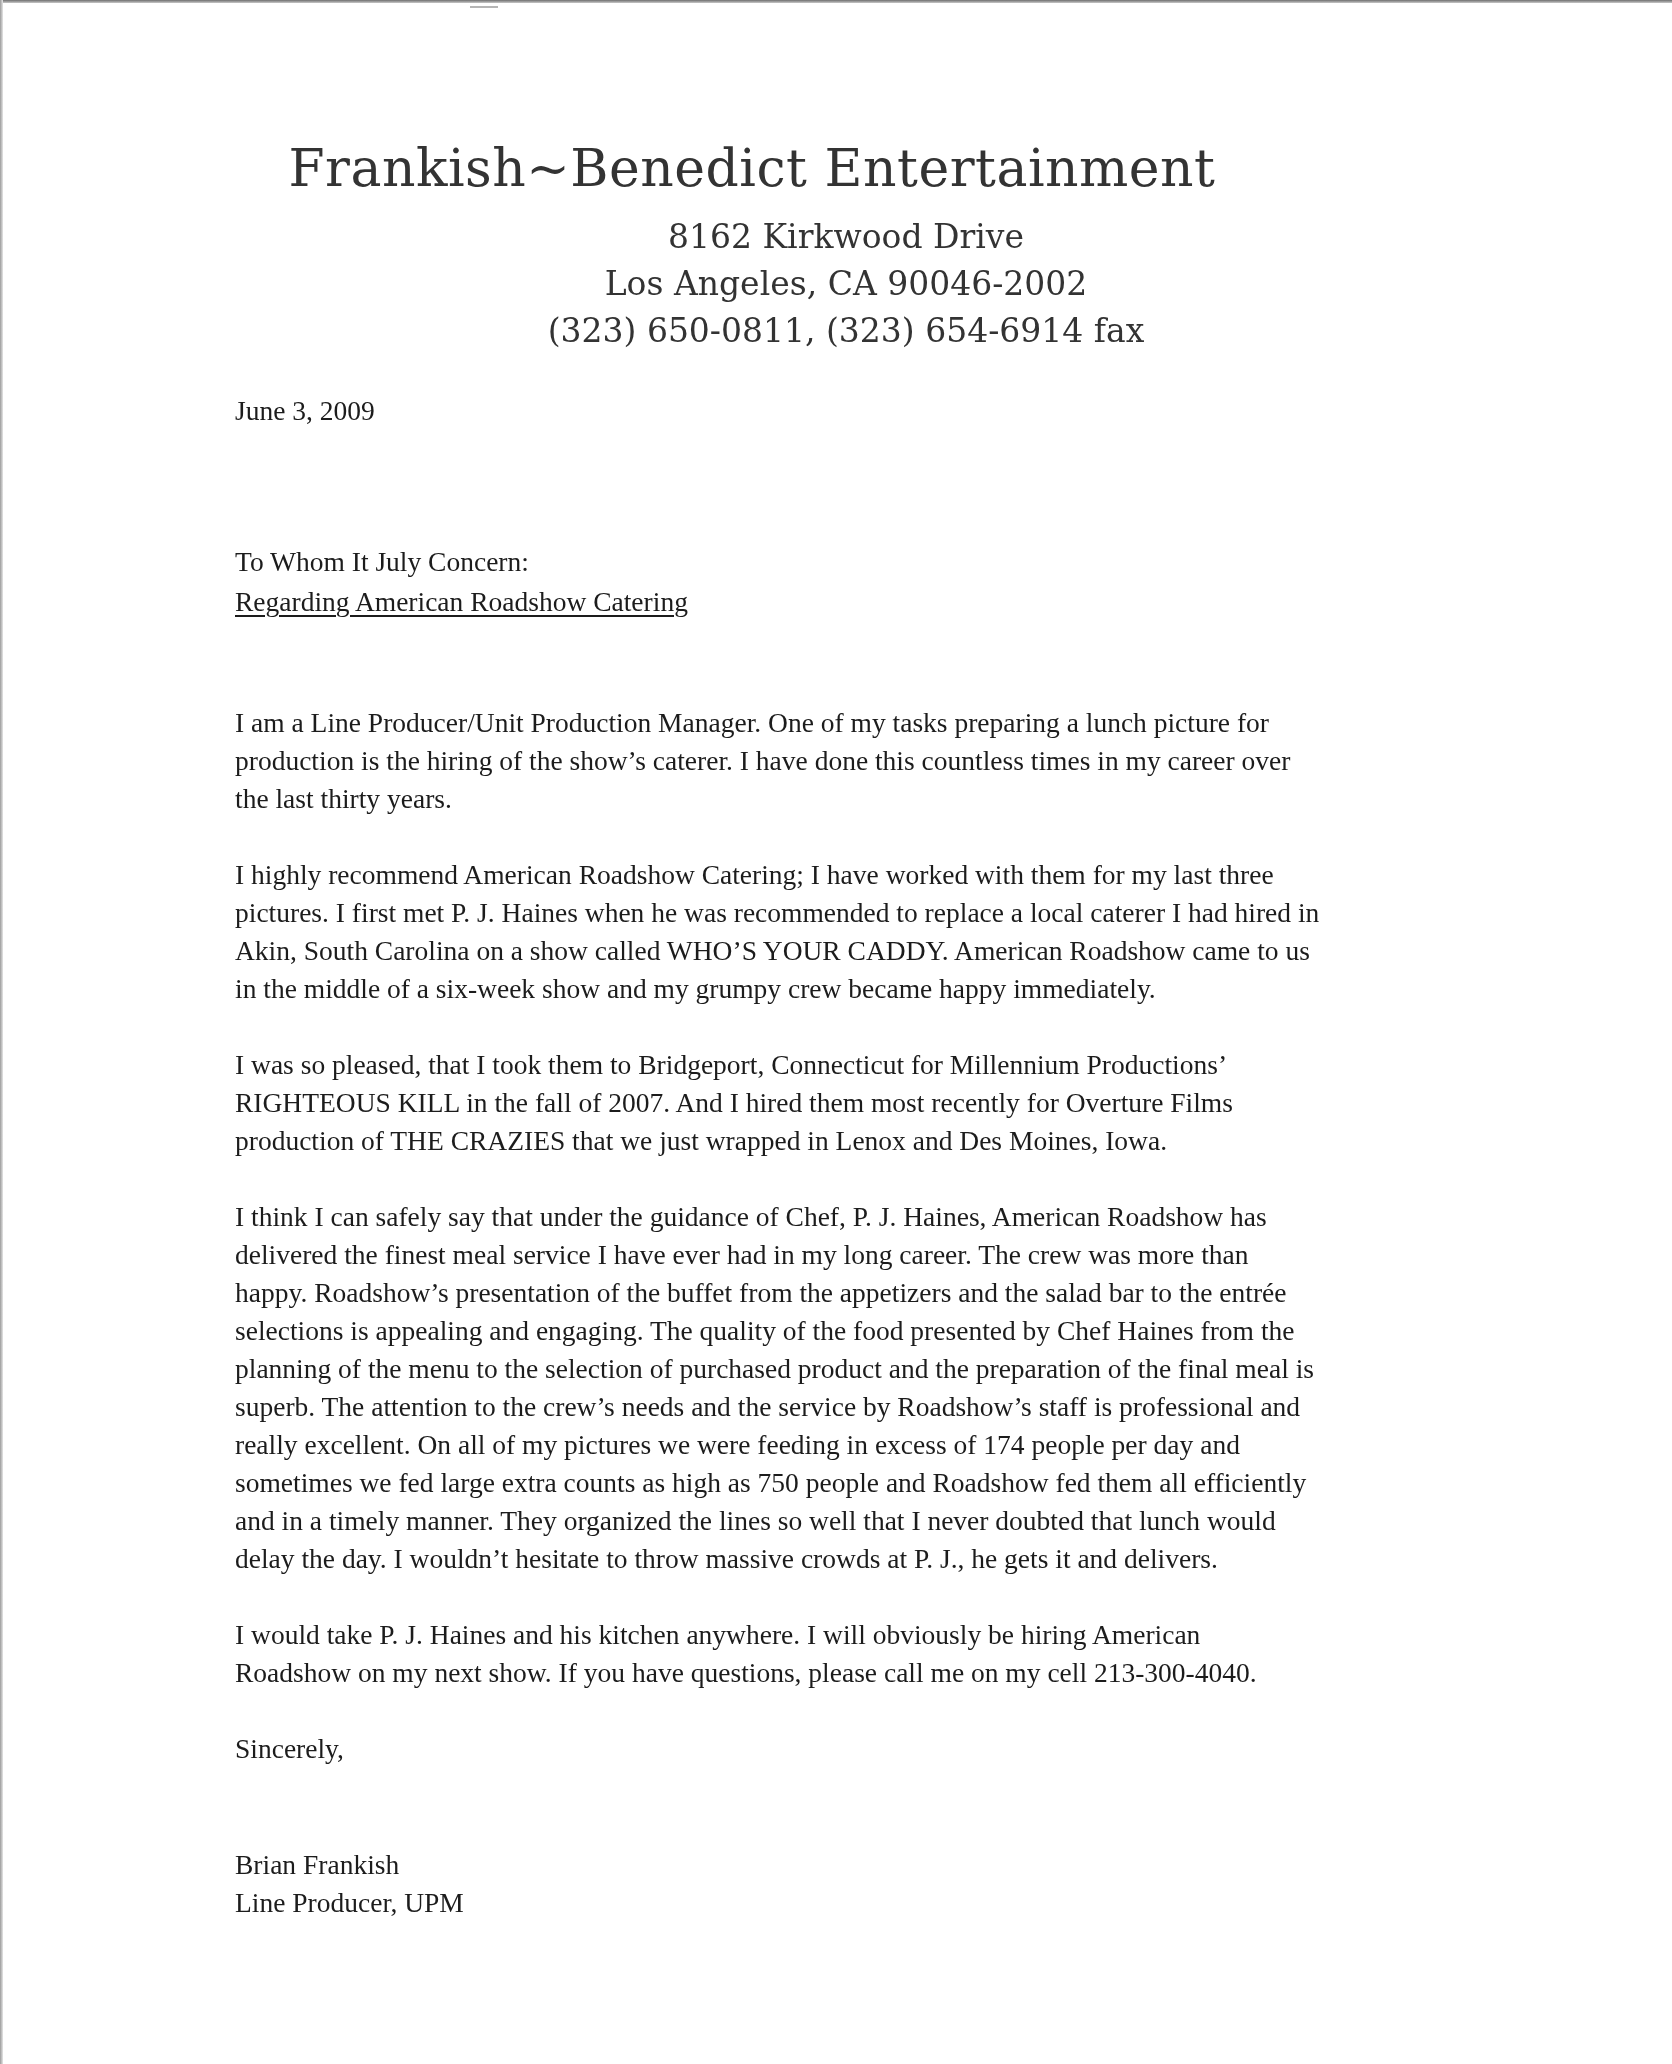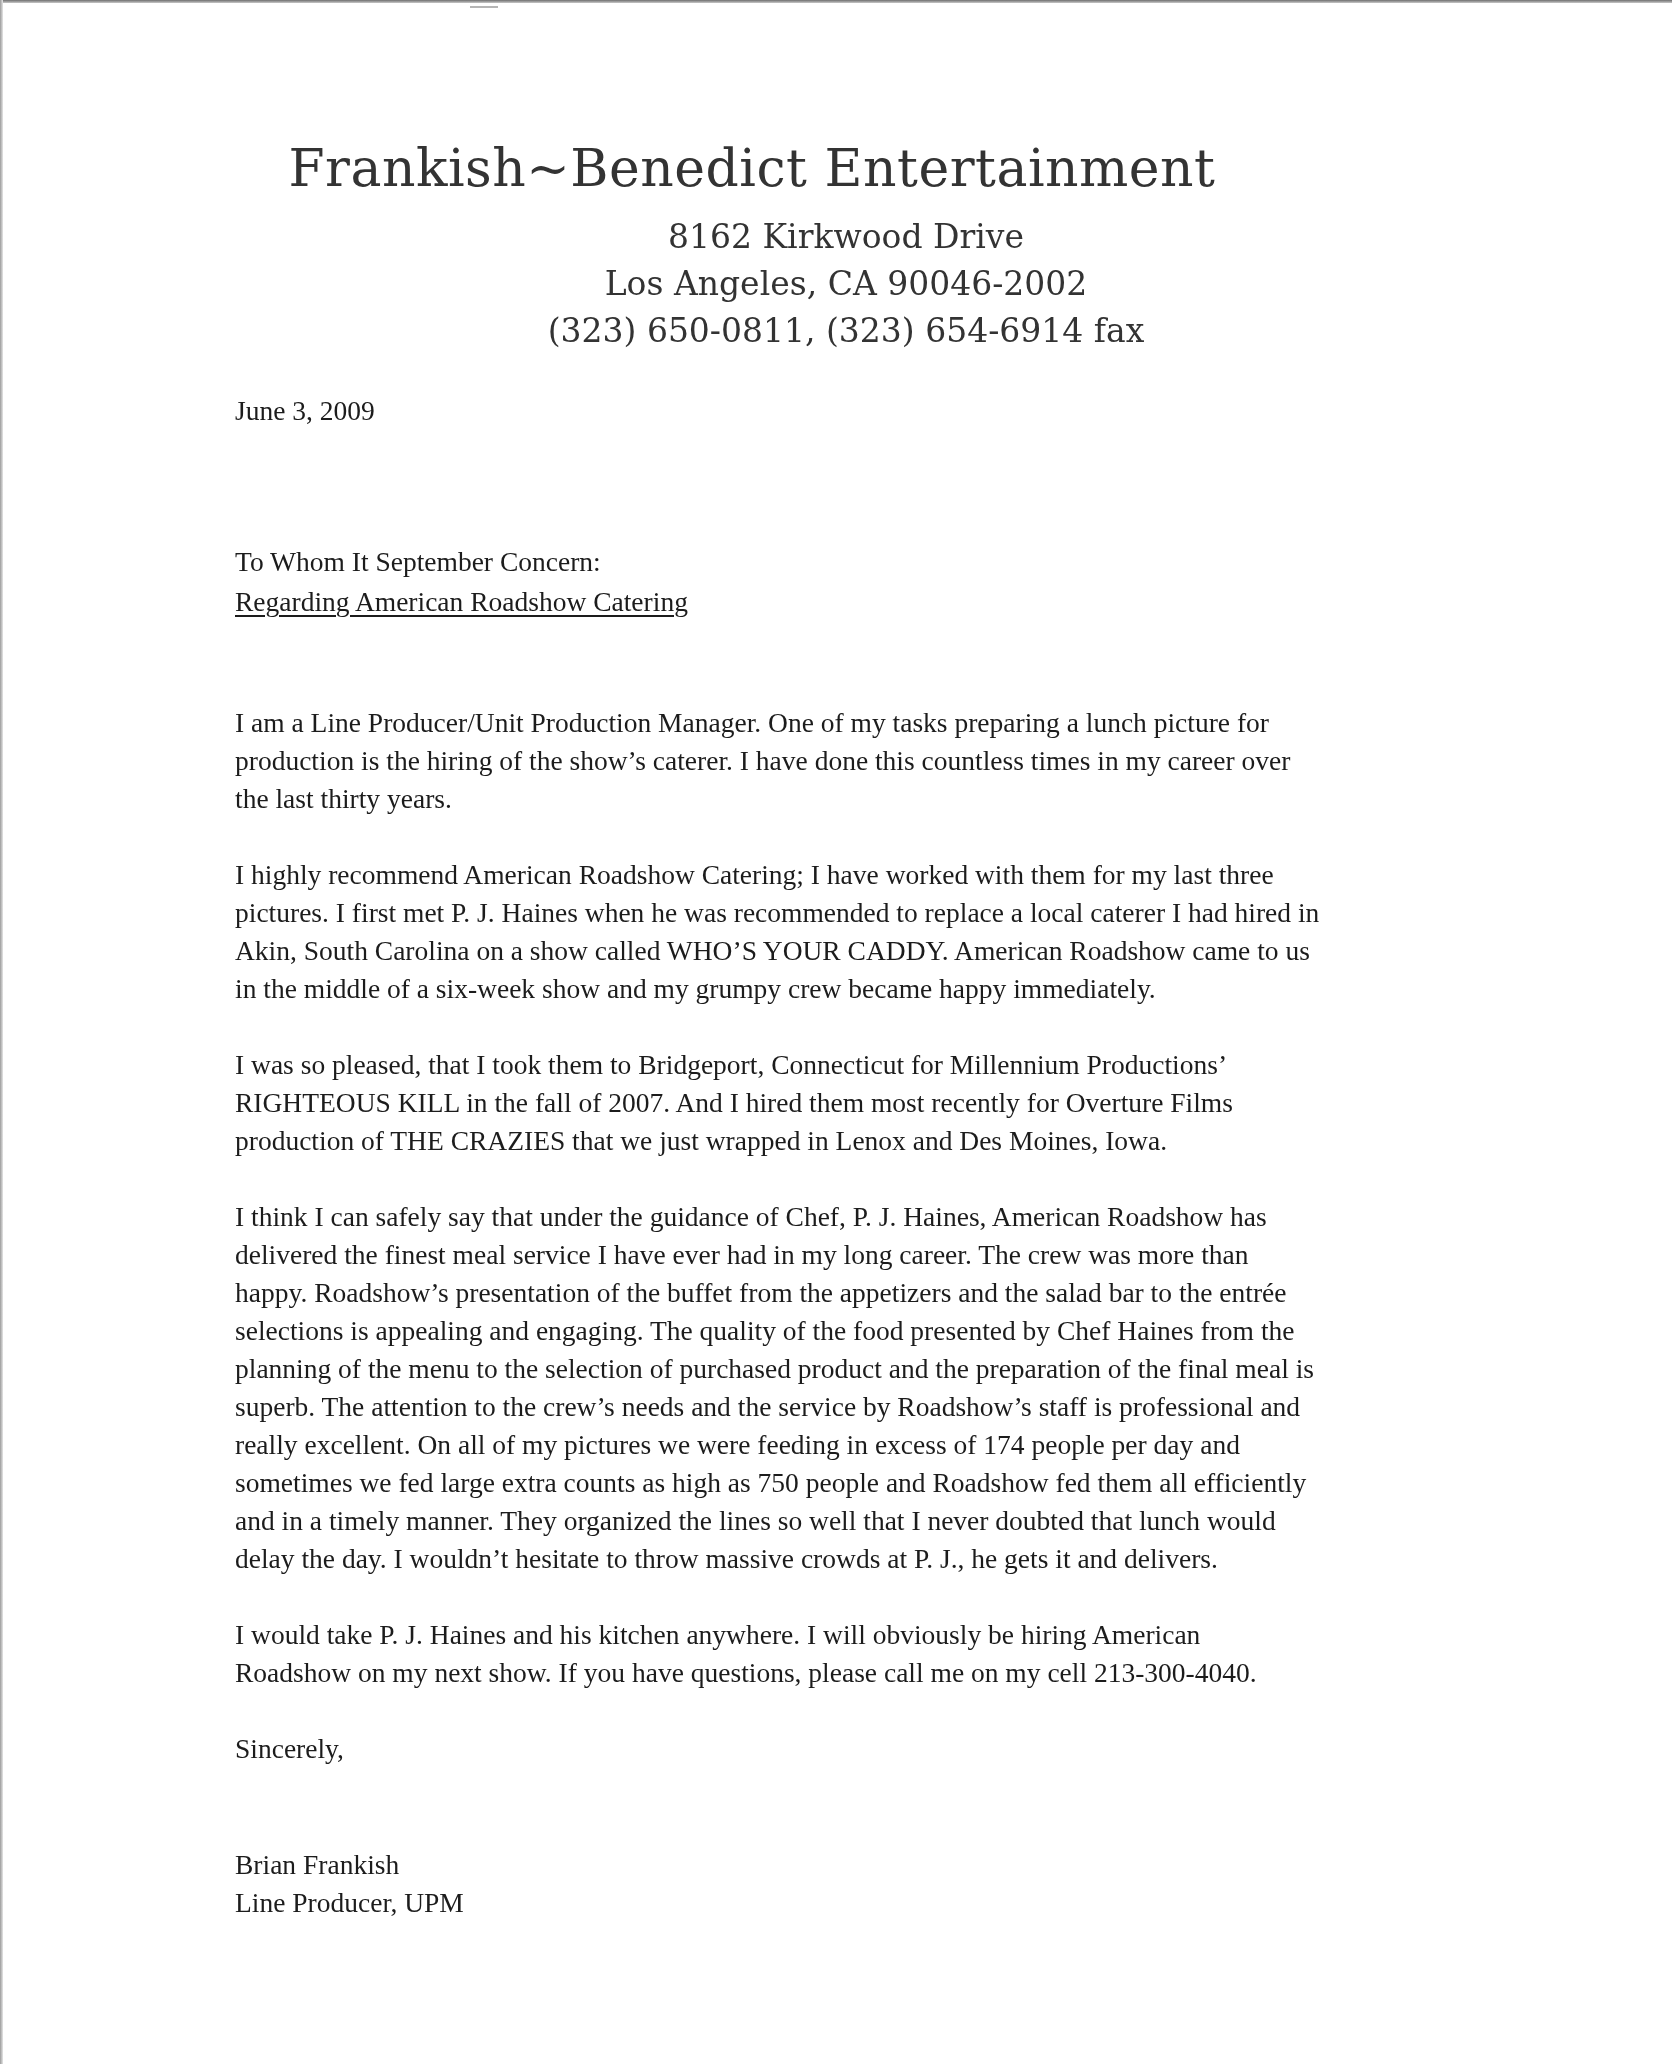--- a/index.html
+++ b/index.html
@@ -90,21 +90,21 @@
 
 <div class="letterhead">
   <div class="lh-company">Frankish~Benedict Entertainment</div>
   <div class="lh-line lh-street">8162 Kirkwood Drive</div>
   <div class="lh-line lh-city">Los Angeles, CA 90046-2002</div>
   <div class="lh-line lh-phone">(323) 650-0811, (323) 654-6914 fax</div>
 </div>
 
 <div class="doc">
   <div class="line" style="top:394px">June 3, 2009</div>
-  <div class="line" style="top:545px">To Whom It September Concern:</div>
+  <div class="line" style="top:545px">To Whom It July Concern:</div>
   <div class="line subject" style="top:585px">Regarding American Roadshow Catering</div>
 
   <div>
     <div class="line" style="top:706px">I am a Line Producer/Unit Production Manager.  One of my tasks preparing a lunch picture for</div>
     <div class="line" style="top:744px">production is the hiring of the show’s caterer.  I have done this countless times in my career over</div>
     <div class="line" style="top:782px">the last thirty years.</div>
   </div>
 
   <div>
     <div class="line" style="top:858px">I highly recommend American Roadshow Catering; I have worked with them for my last three</div>

